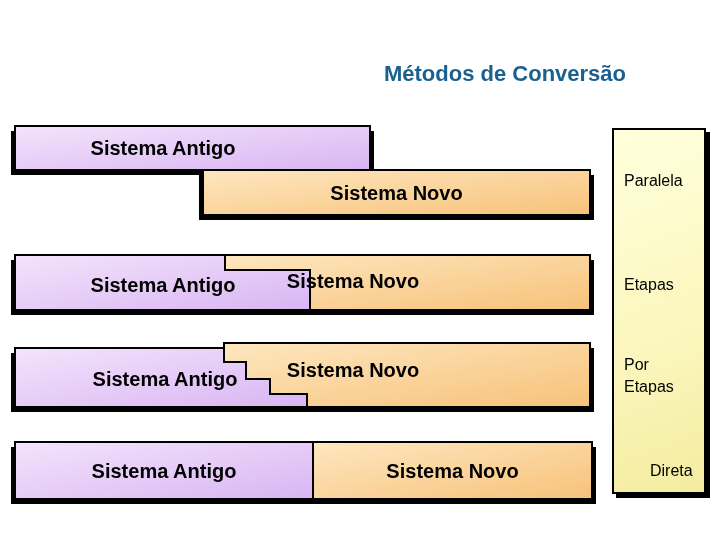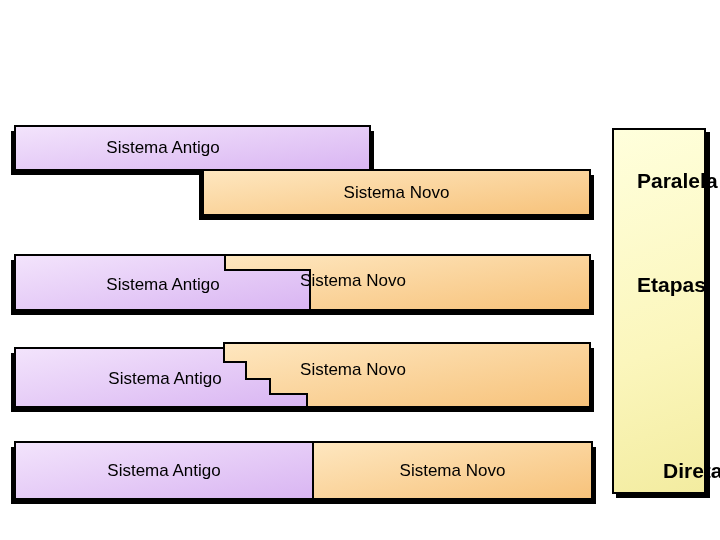--- a/index.html
+++ b/index.html
@@ -20,21 +20,21 @@
   .slide-title{
     position:absolute;
     left:330px;top:61px;width:350px;
     text-align:center;
     font-size:22px;font-weight:bold;
     color:#1A6190;
     letter-spacing:0px;
   }
   .box-label{
     position:absolute;
-    font-size:17px;font-weight:normal;color:#000;
+    font-size:20px;font-weight:bold;color:#000;
     text-align:center;
     line-height:18px;
     white-space:nowrap;
   }
   .lbl-r1-old{left:15px;top:139px;width:296px;}
   .lbl-r1-new{left:203px;top:184px;width:387px;}
   .lbl-r2-old{left:15px;top:276px;width:296px;}
   .lbl-r2-new{left:225px;top:272px;width:256px;}
   .lbl-r3-old{left:15px;top:370px;width:300px;}
   .lbl-r3-new{left:225px;top:361px;width:256px;}
@@ -44,22 +44,22 @@
     position:absolute;
     left:612px;top:128px;
     width:94px;height:366px;
     box-sizing:border-box;
     border:2px solid #000;
     background:linear-gradient(160deg,#FFFFDC 0%,#FBF6BC 60%,#F3ECA0 100%);
     box-shadow:4px 4px 0 #000;
   }
   .legend-label{
     position:absolute;
-    left:23px;
-    font-size:21px;font-weight:bold;color:#000;
+    left:10px;
+    font-size:16px;font-weight:normal;color:#000;
     line-height:22px;
   }
   .legend-paralela{top:40px;}
   .legend-piloto{top:144px;}
   .legend-por-etapas{top:224px;width:72px;}
   .legend-direta{top:330px;margin-left:26px;}
 </style>
 </head>
 <body>
 
@@ -115,29 +115,31 @@
     <g>
       <use href="#shape-p4" transform="translate(-4,5)" fill="#000"></use>
       <use href="#shape-p4" transform="translate(4,5)" fill="#000"></use>
       <use href="#shape-o4" transform="translate(-4,5)" fill="#000"></use>
       <use href="#shape-o4" transform="translate(4,5)" fill="#000"></use>
       <use href="#shape-p4" fill="url(#gradPurple)" stroke="#000" stroke-width="2"></use>
       <use href="#shape-o4" fill="url(#gradOrange)" stroke="#000" stroke-width="2"></use>
     </g>
   </svg>
 
+  <div class="slide-title">Métodos de Conversão</div>
 
   <div class="box-label lbl-r1-old">Sistema Antigo</div>
   <div class="box-label lbl-r1-new">Sistema Novo</div>
   <div class="box-label lbl-r2-old">Sistema Antigo</div>
   <div class="box-label lbl-r2-new">Sistema Novo</div>
   <div class="box-label lbl-r3-old">Sistema Antigo</div>
   <div class="box-label lbl-r3-new">Sistema Novo</div>
   <div class="box-label lbl-r4-old">Sistema Antigo</div>
   <div class="box-label lbl-r4-new">Sistema Novo</div>
 
   <div class="legend-panel">
     <div class="legend-label legend-paralela">Paralela</div>
     <div class="legend-label legend-piloto">Etapas</div>
+    <div class="legend-label legend-por-etapas">Por Etapas</div>
     <div class="legend-label legend-direta">Direta</div>
   </div>
 
 </div>
 
 </body></html>

